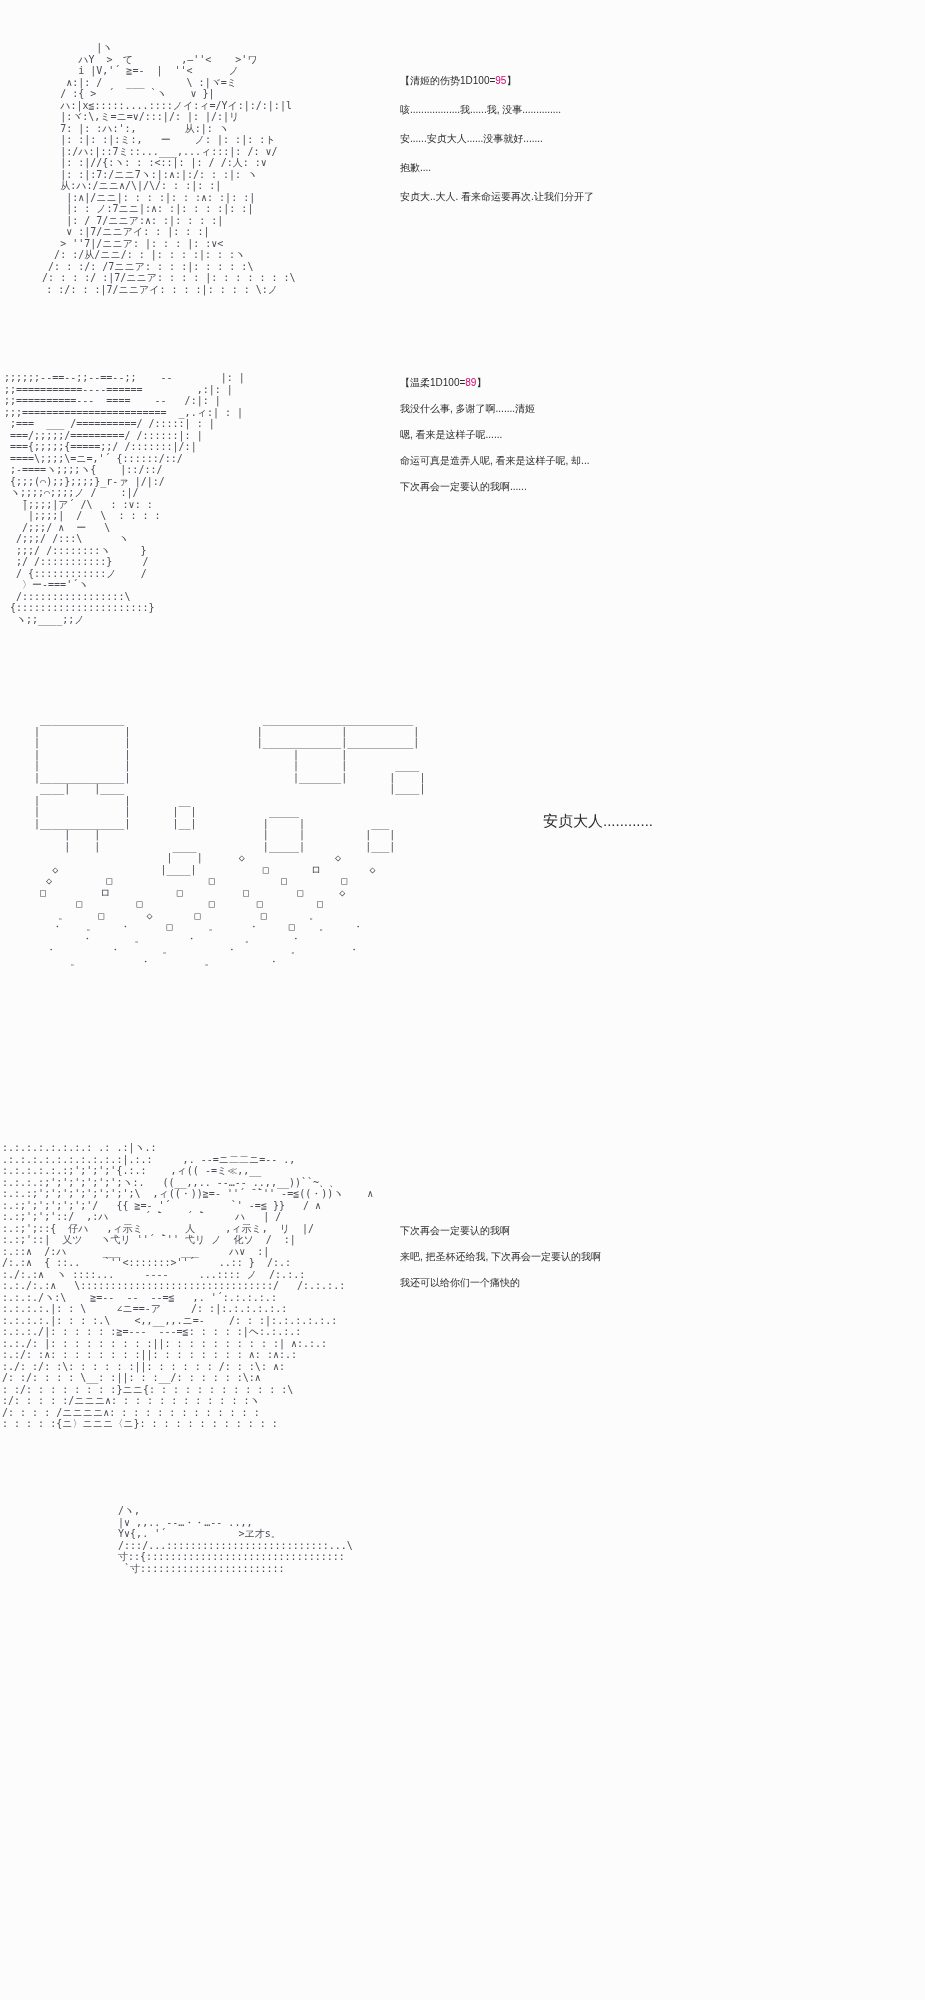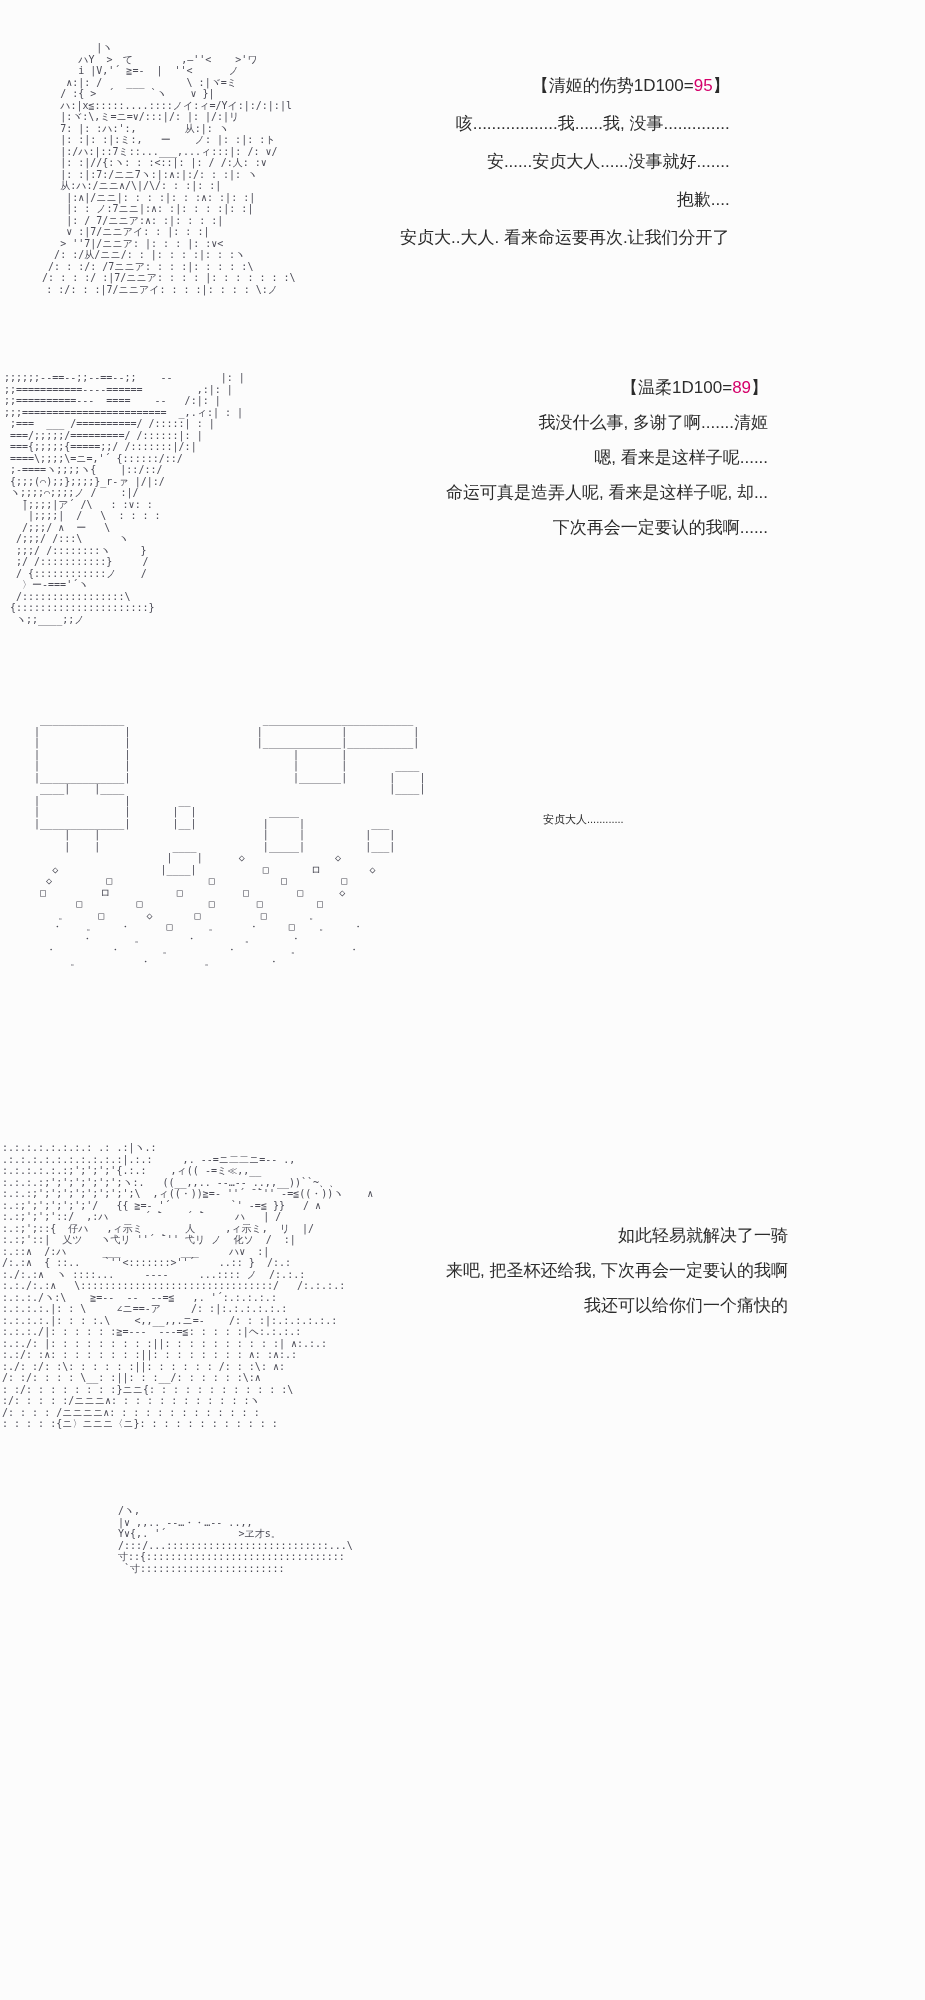--- a/index.html
+++ b/index.html
@@ -16,31 +16,30 @@
   .aa {
     position: absolute;
     font-family: "DejaVu Sans Mono", monospace;
     font-size: 10px;
     line-height: 11.5px;
     color: var(--art, #4a4a55);
     white-space: pre;
   }
   .dialogue {
     position: absolute;
-    font-size: 17px;
+    font-size: 10px;
     color: var(--text, #2b2b2b);
-    text-align: right;
   }
   .dialogue .line { white-space: pre; }
   .pitch-31 .line { margin-bottom: 15px; }
-  .pitch-28 .line { margin-bottom: 12px; margin-left: 46px; }
+  .pitch-28 .line { margin-bottom: 12px; }
   .roll { color: var(--dice, #d4006a); }
   .caption {
     position: absolute;
-    font-size: 11px;
+    font-size: 15px;
     color: var(--text, #2b2b2b);
     white-space: pre;
   }
 </style>
 </head>
 <body style="background: rgb(252, 252, 252);">
 
 <div class="page">
 
   <pre class="aa" style="left:18px; top:42px;">             |ヽ
@@ -151,21 +150,21 @@
 :.:./: |: : : : : : : : :||: : : : : : : : : :| ∧:.:.:
 :.:/: :∧: : : : : : : :||: : : : : : : : ∧: :∧:.:
 :./: :/: :\: : : : : :||: : : : : : /: : :\: ∧:
 /: :/: : : : \__: :||: : :__/: : : : : :\:∧
 : :/: : : : : : : :}ニニ{: : : : : : : : : : : :\
 :/: : : : :/ニニニ∧: : : : : : : : : : : :ヽ
 /: : : : /ニニニニ∧: : : : : : : : : : : : :
 : : : : :{ニ〉ニニニ〈ニ}: : : : : : : : : : : :</pre>
 
   <div class="dialogue pitch-28" style="left:400px; top:1224px;">
-    <div class="line">如此轻易就解决了一骑</div>
+    <div class="line">下次再会一定要认的我啊</div>
     <div class="line">来吧, 把圣杯还给我, 下次再会一定要认的我啊</div>
     <div class="line">我还可以给你们一个痛快的</div>
   </div>
 
   <pre class="aa" style="left:100px; top:1505px;">   /ヽ,
    |∨ ,,.. -‐…・・…‐- ..,,
    Y∨{,. '´            &gt;ヱ才s。
    /:::/...:::::::::::::::::::::::::::...\
    寸::{:::::::::::::::::::::::::::::::::
     `寸::::::::::::::::::::::::</pre>

